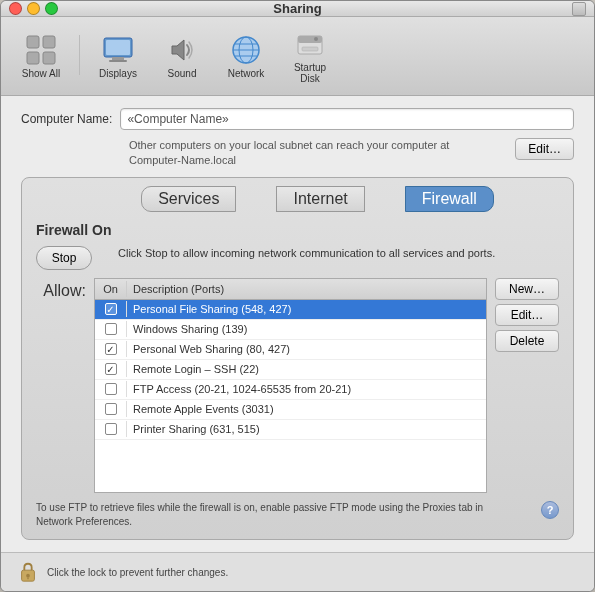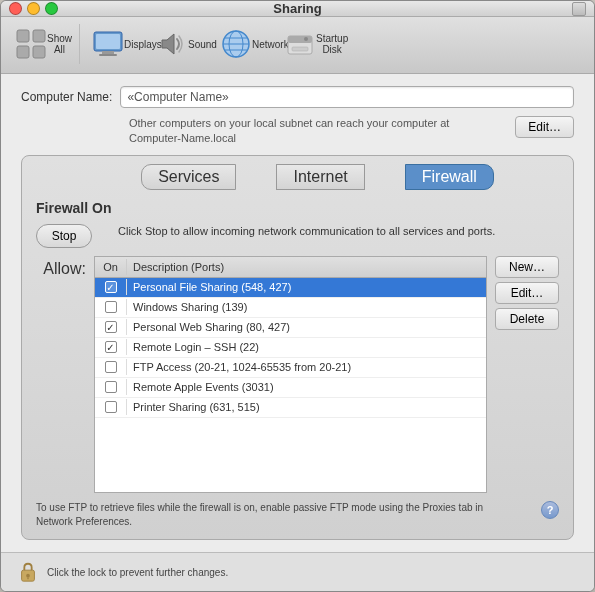--- a/index.html
+++ b/index.html
@@ -74,21 +74,21 @@
       display: flex;
       flex-direction: row;
       align-items: center;
       border-bottom: 1px solid #aaa;
       flex-shrink: 0;
       padding-left: 10px;
       gap: 4px;
     }
     .toolbar-item {
       display: flex;
-      flex-direction: row;
+      flex-direction: column;
       align-items: center;
       width: 60px;
       cursor: pointer;
       border-radius: 6px;
       padding: 3px 4px;
     }
     .toolbar-icon {
       width: 36px;
       height: 36px;
       display: flex;

